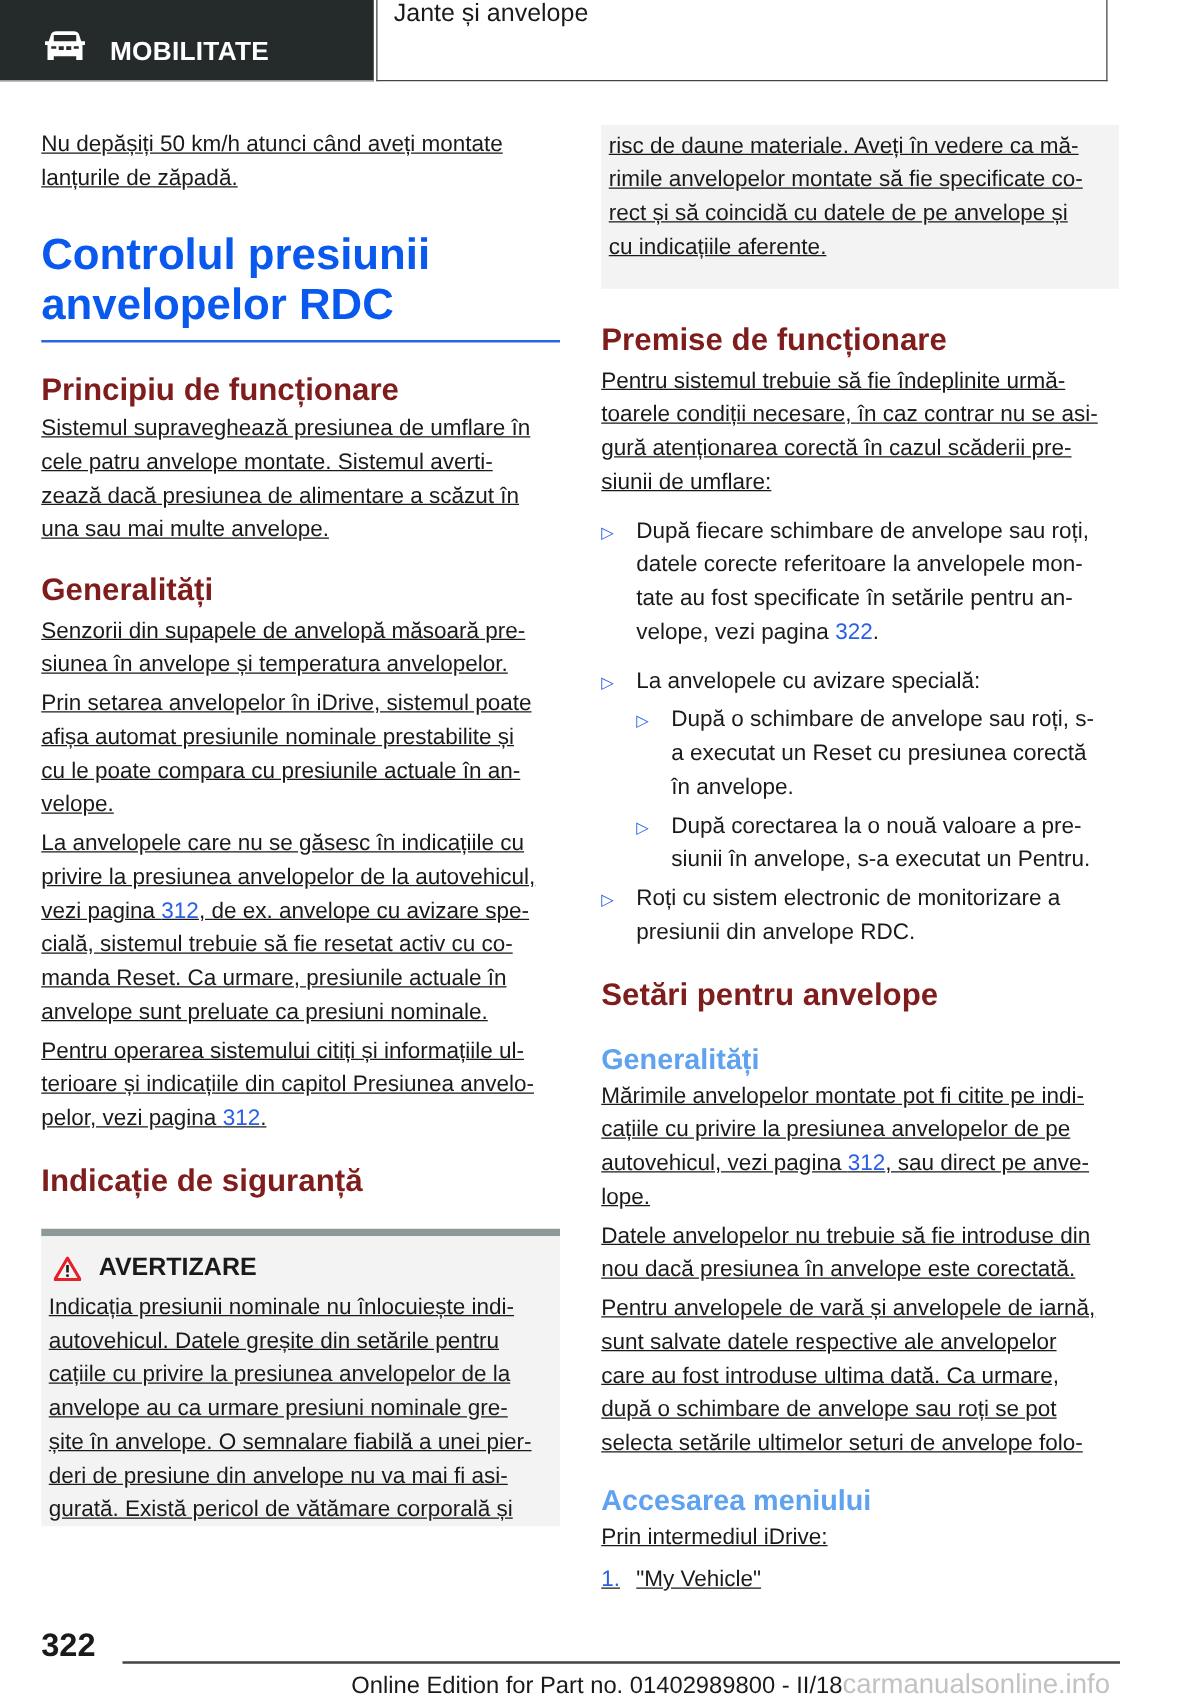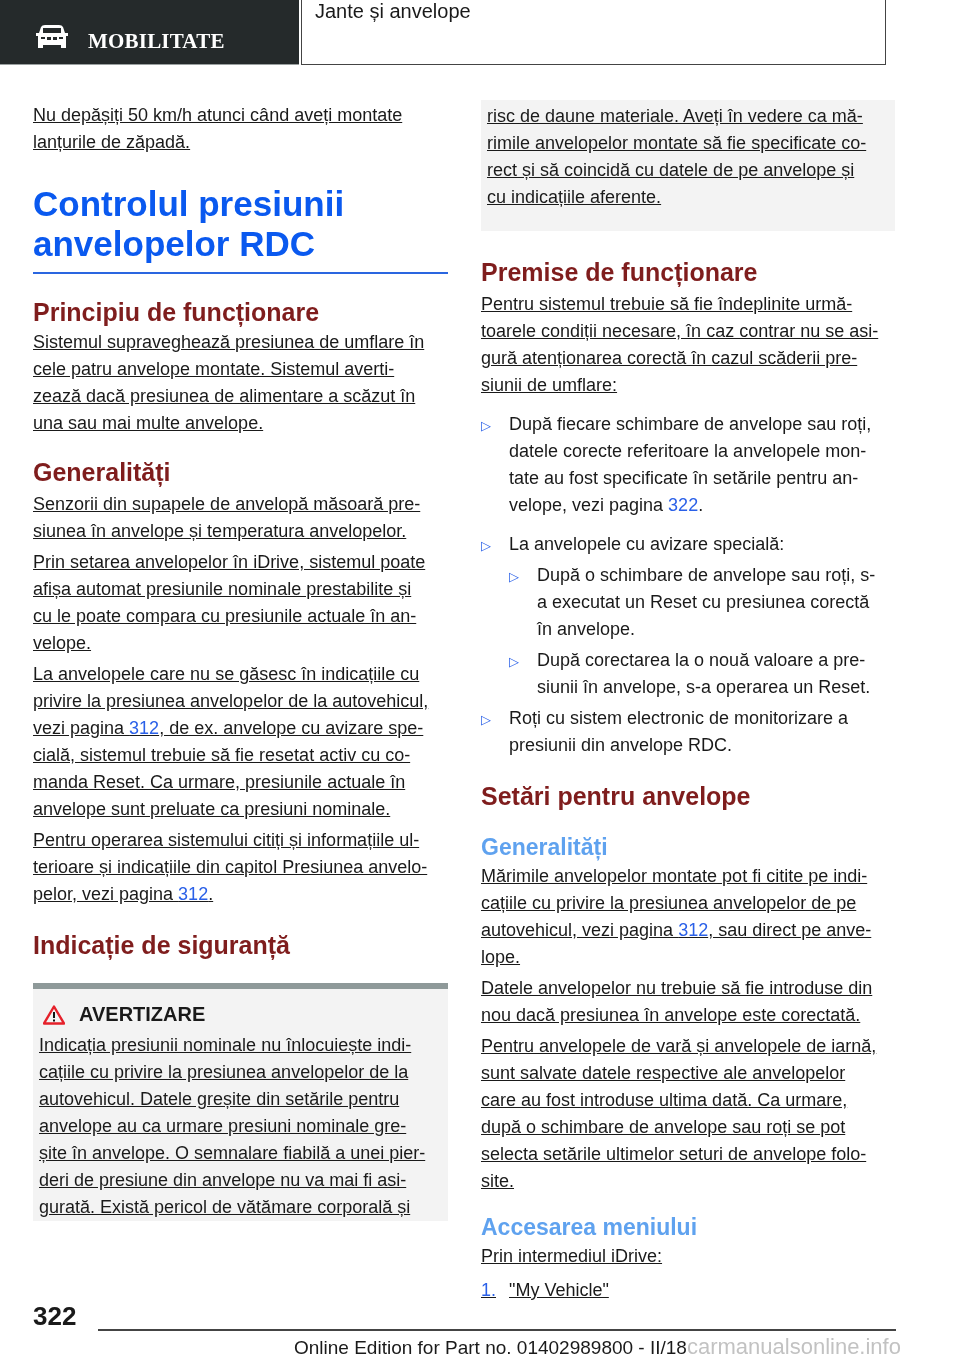--- a/index.html
+++ b/index.html
@@ -6,21 +6,21 @@
   html, body { width: 960px; height: 1362px; background: #ffffff; overflow: hidden; }
   body { position: relative; font-family: "Liberation Sans", sans-serif; color: #1a1a1a; }
 
   
   .hdr-chapter {
     position: absolute; left: 0; top: 0; width: 299px; height: 65px;
     background: #252a2b; border-bottom: 1px solid #9aa0a0;
     display: flex; align-items: flex-end; padding: 0 0 10px 34px;
   }
   .hdr-chapter .car { width: 36px; height: 28px; margin-right: 18px; margin-bottom: 2px; }
-  .hdr-chapter .lbl { color: #ffffff; font-weight: bold; font-size: 21px; letter-spacing: 0.2px; font-family: Liberation Serif, serif; }
+  .hdr-chapter .lbl { color: #ffffff; font-weight: bold; font-size: 21px; letter-spacing: 0.2px; }
   .hdr-section {
     position: absolute; left: 301px; top: 0; width: 585px; height: 65px;
     border: 1px solid #444; border-top: none; background: #fff;
     display: flex; padding: 0 0 11px 13px;
   }
   .hdr-section .lbl { font-size: 20px; color: #1a1a1a; }
 
   
   .col { position: absolute; top: 100px; width: 415px; }
   .col.left { left: 33px; }
@@ -41,21 +41,21 @@
 
   .bl { display: flex; font-size: 18px; line-height: 27px; }
   .bl .tri { width: 28px; flex: none; color: #2a60e8; font-size: 13px; padding-top: 1px; }
   .bl .tx { flex: 1; }
 
   .num { color: #2a60e8; width: 28px; flex: none; }
 
   
   .pg { position: absolute; left: 33px; top: 1301px; font-weight: bold; font-size: 26px; color: #1a1a1a; }
   .foot-rule { position: absolute; left: 98px; top: 1329px; width: 798px; height: 2px; background: #444; }
-  .foot-text { position: absolute; left: 294px; top: 1334px; font-size: 19px; color: #1a1a1a; white-space: nowrap; }
+  .foot-text { position: absolute; left: 281px; top: 1334px; font-size: 19px; color: #1a1a1a; white-space: nowrap; }
   .foot-wm { color: #c2c2c2; font-size: 22px; }
 </style>
 </head>
 <body>
 
 <div class="hdr-chapter">
   <svg class="car" viewBox="0 0 36 28">
     <path d="M7 3 Q8 1 11 1 H25 Q28 1 29 3 L31 9 H34 V12 H32 V24 H27 V21 H9 V24 H4 V12 H2 V9 H5 Z" fill="#fff"></path>
     <rect x="9" y="4" width="18" height="5" fill="#252a2b"></rect>
     <rect x="7" y="13" width="4" height="2" fill="#252a2b"></rect>
@@ -122,22 +122,22 @@
       <div class="warn-title">
         <svg viewBox="0 0 22 20">
           <path d="M11 1.5 L21 18.5 H1 Z" fill="none" stroke="#e5202a" stroke-width="2.4" stroke-linejoin="round"></path>
           <rect x="10" y="7" width="2" height="6" fill="#111"></rect>
           <rect x="10" y="14.5" width="2" height="2" fill="#111"></rect>
         </svg>
         <span>AVERTIZARE</span>
       </div>
       <div class="p">
         <div>Indicația presiunii nominale nu înlocuiește indi-</div>
+        <div>autovehicul. Datele greșite din setările pentru</div>
         <div>cațiile cu privire la presiunea anvelopelor de la</div>
-        <div>autovehicul. Datele greșite din setările pentru</div>
         <div>anvelope au ca urmare presiuni nominale gre-</div>
         <div>șite în anvelope. O semnalare fiabilă a unei pier-</div>
         <div>deri de presiune din anvelope nu va mai fi asi-</div>
         <div>gurată. Există pericol de vătămare corporală și</div>
       </div>
     </div>
   </div>
 </div>
 
 <div class="col right">
@@ -177,21 +177,21 @@
         <div class="tx">
           <div>După o schimbare de anvelope sau roți, s-</div>
           <div>a executat un Reset cu presiunea corectă</div>
           <div>în anvelope.</div>
         </div>
       </div>
       <div class="bl" style="margin-top:4px;">
         <span class="tri">▷</span>
         <div class="tx">
           <div>După corectarea la o nouă valoare a pre-</div>
-          <div>siunii în anvelope, s-a operarea un Reset.</div>
+          <div>siunii în anvelope, s-a executat un Pentru.</div>
         </div>
       </div>
     </div>
   </div>
 
   <div class="bl" style="margin-top:4px;">
     <span class="tri">▷</span>
     <div class="tx">
       <div>Roți cu sistem electronic de monitorizare a</div>
       <div>presiunii din anvelope RDC.</div>
@@ -209,21 +209,20 @@
   <div class="p" style="margin-top:4px;">
     <div>Datele anvelopelor nu trebuie să fie introduse din</div>
     <div>nou dacă presiunea în anvelope este corectată.</div>
   </div>
   <div class="p" style="margin-top:4px;">
     <div>Pentru anvelopele de vară și anvelopele de iarnă,</div>
     <div>sunt salvate datele respective ale anvelopelor</div>
     <div>care au fost introduse ultima dată. Ca urmare,</div>
     <div>după o schimbare de anvelope sau roți se pot</div>
     <div>selecta setările ultimelor seturi de anvelope folo-</div>
-    <div>site.</div>
   </div>
 
   <div class="h4" style="margin-top:18px;">Accesarea meniului</div>
   <div class="p" style="margin-top:2px;">Prin intermediul iDrive:</div>
   <div class="p" style="display:flex; margin-top:7px;">
     <span class="num">1.</span>
     <span>"My Vehicle"</span>
   </div>
 </div>
 

